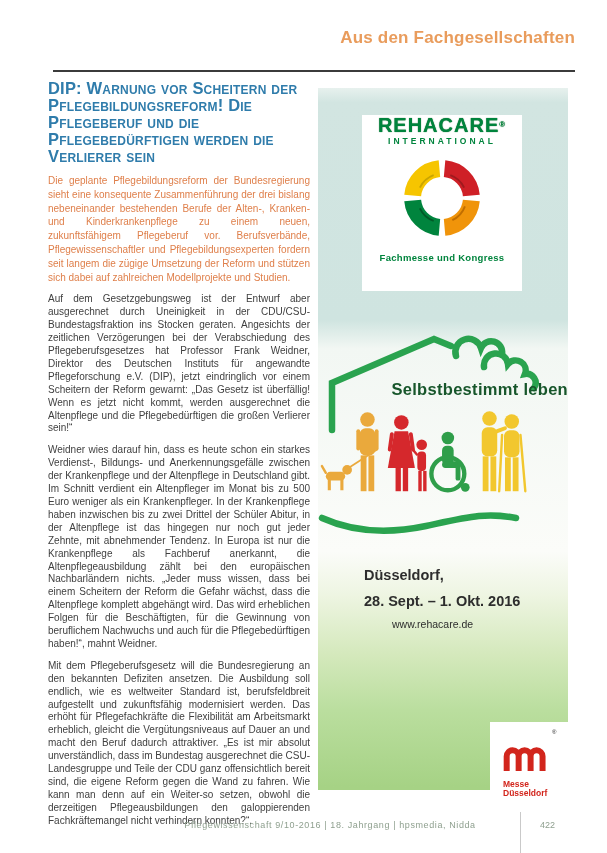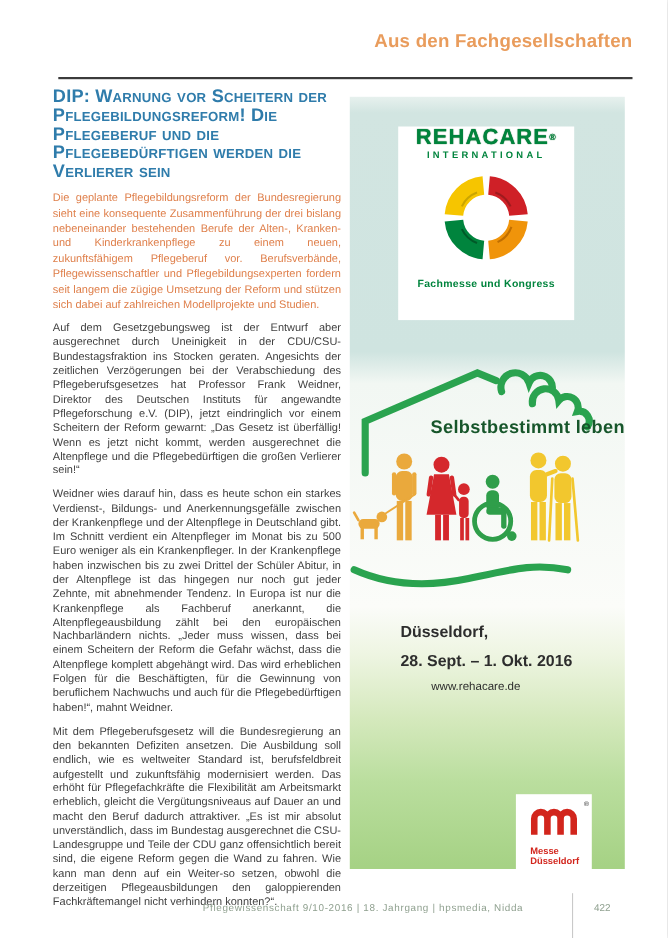--- a/index.html
+++ b/index.html
@@ -31,22 +31,22 @@
   .ring{margin-top:5px;}
   .logo-caption{font-size:9.5px;color:#00843d;font-weight:bold;margin-top:3px;letter-spacing:.3px;}
   .house{position:absolute;left:0;top:238px;}
   .slogan{position:absolute;left:0;top:292px;width:100%;text-align:right;
     font-size:16.5px;font-weight:bold;color:#17562b;letter-spacing:.3px;}
   .pictos{position:absolute;left:0;top:318px;}
   .wave{position:absolute;left:0;top:418px;}
   .ad-date{position:absolute;left:46px;top:474px;font-size:14.5px;font-weight:bold;
     color:#2d2d2d;line-height:26px;}
   .ad-site{position:absolute;left:34px;top:530px;font-size:10.5px;font-weight:normal;color:#2d2d2d;margin-left:40px;}
-  .messe-box{position:absolute;left:151px;top:634px;width:69px;height:90px;background:#ffffff;
-    box-sizing:border-box;padding:10px 0 0 13px;}
+  .messe-box{position:absolute;left:172px;top:634px;width:96px;height:90px;background:#ffffff;
+    box-sizing:border-box;padding:22px 0 0 13px;}
   .messe-reg{position:absolute;left:62px;top:7px;font-size:6px;color:#222;}
   .messe-name{font-size:8.5px;font-weight:bold;color:#d2251c;line-height:9px;margin-top:2px;}
 
   
   .footer-line{position:absolute;top:820px;left:140px;width:380px;text-align:center;
     font-size:9px;color:#8fa08f;letter-spacing:.6px;}
   .footer-divider{position:absolute;left:520px;top:812px;width:1px;height:41px;background:#c9c9c9;}
   .page-num{position:absolute;top:820px;left:525px;width:45px;text-align:center;
     font-size:9px;color:#8fa08f;}
 </style>

